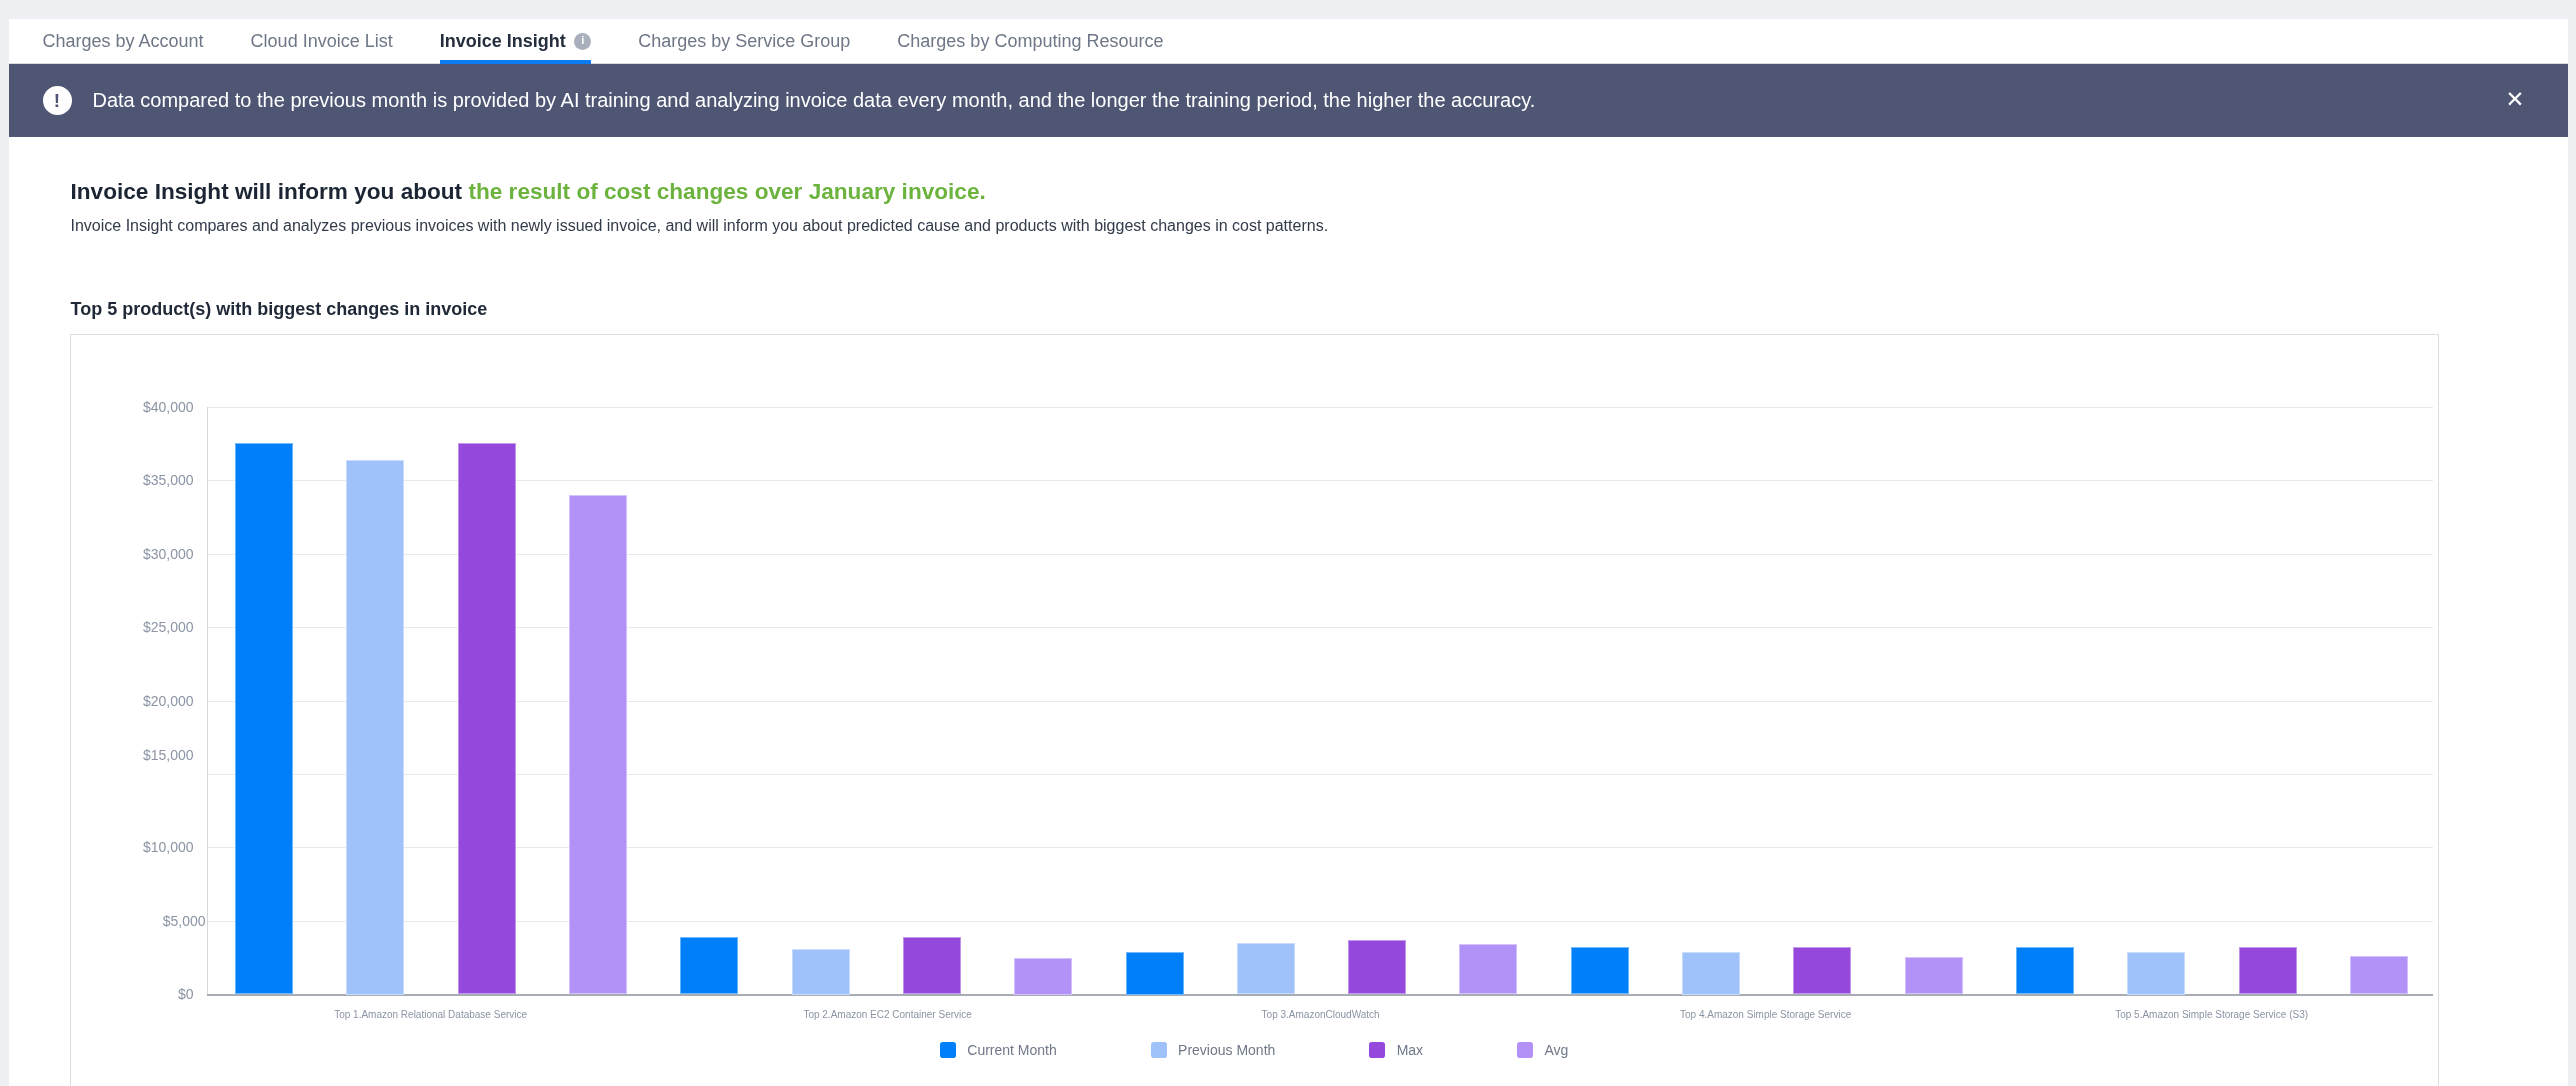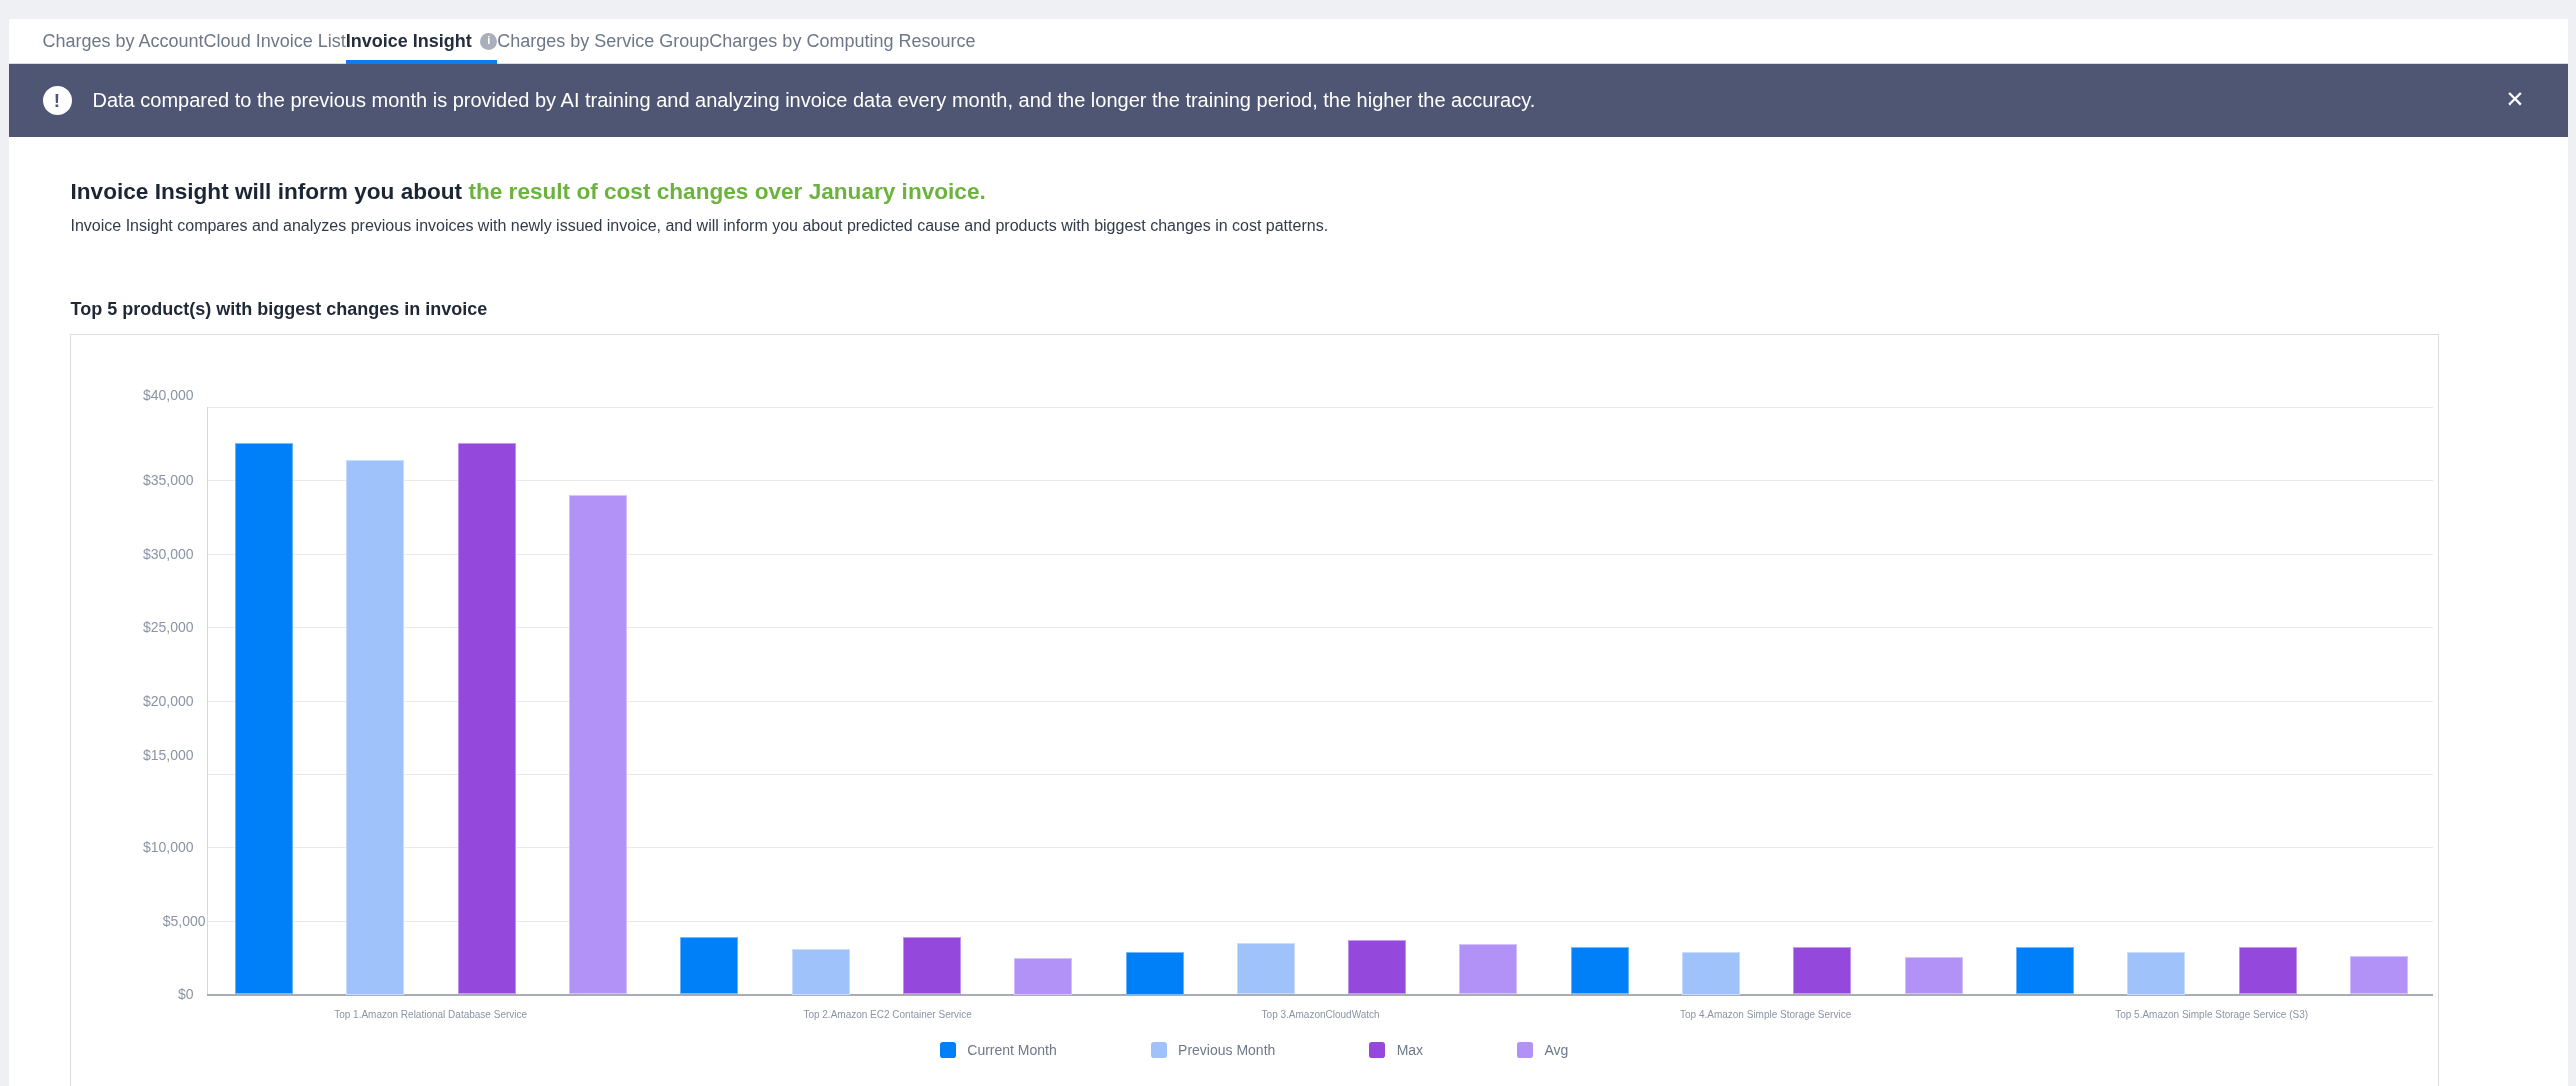--- a/index.html
+++ b/index.html
@@ -11,20 +11,21 @@
   }
   .page {
     margin:19px 8.5px 0 8.5px;
     background:#ffffff;
     min-height:1068px;
   }
   
   .tabbar {
     display:flex;
     align-items:stretch;
+    gap:47px;
     padding-left:34px;
     height:45px;
     background:#ffffff;
     border-bottom:0.9px solid #d9dde3;
     margin-top:11px;
   }
   .tab {
     position:relative;
     display:flex;
     align-items:center;
@@ -181,21 +182,21 @@
           <div class="ytick" style="left: 0px; top: 414px; margin-top: 6px;">$15,000</div>
           <div class="gridline" style="left: 136px; top: 366px; width: 2226px;"></div>
           <div class="ytick" style="left: 0px; top: 366px;">$20,000</div>
           <div class="gridline" style="left: 136px; top: 292px; width: 2226px;"></div>
           <div class="ytick" style="left: 0px; top: 292px;">$25,000</div>
           <div class="gridline" style="left: 136px; top: 219px; width: 2226px;"></div>
           <div class="ytick" style="left: 0px; top: 219px;">$30,000</div>
           <div class="gridline" style="left: 136px; top: 145px; width: 2226px;"></div>
           <div class="ytick" style="left: 0px; top: 145px;">$35,000</div>
           <div class="gridline" style="left: 136px; top: 72px; width: 2226px;"></div>
-          <div class="ytick" style="left: 0px; top: 60px;">$40,000</div>
+          <div class="ytick" style="left: 0px; top: 72px;">$40,000</div>
           <div class="y-axis-line" style="left: 136px; top: 72px; height: 588px;"></div>
           <div class="x-axis-line" style="left: 136px; top: 659px; width: 2226px;"></div>
           <div class="bar" title="Top 1.Amazon Relational Database Service — Current Month: $37,500" style="left: 164px; top: 108px; width: 58px; height: 551px; background: rgb(0, 128, 248);"></div>
           <div class="bar" title="Top 1.Amazon Relational Database Service — Previous Month: $36,400" style="left: 275px; top: 125px; width: 58px; height: 535px; background: rgb(160, 194, 251);"></div>
           <div class="bar" title="Top 1.Amazon Relational Database Service — Max: $37,500" style="left: 387px; top: 108px; width: 58px; height: 551px; background: rgb(148, 73, 220);"></div>
           <div class="bar" title="Top 1.Amazon Relational Database Service — Avg: $34,000" style="left: 498px; top: 160px; width: 58px; height: 499px; background: rgb(179, 146, 248);"></div>
           <div class="cat-label" style="left: 360px; top: 674px;">Top 1.Amazon Relational Database Service</div>
           <div class="bar" title="Top 2.Amazon EC2 Container Service — Current Month: $3,900" style="left: 609px; top: 602px; width: 58px; height: 57px; background: rgb(0, 128, 248);"></div>
           <div class="bar" title="Top 2.Amazon EC2 Container Service — Previous Month: $3,100" style="left: 721px; top: 614px; width: 58px; height: 46px; background: rgb(160, 194, 251);"></div>
           <div class="bar" title="Top 2.Amazon EC2 Container Service — Max: $3,900" style="left: 832px; top: 602px; width: 58px; height: 57px; background: rgb(148, 73, 220);"></div>

